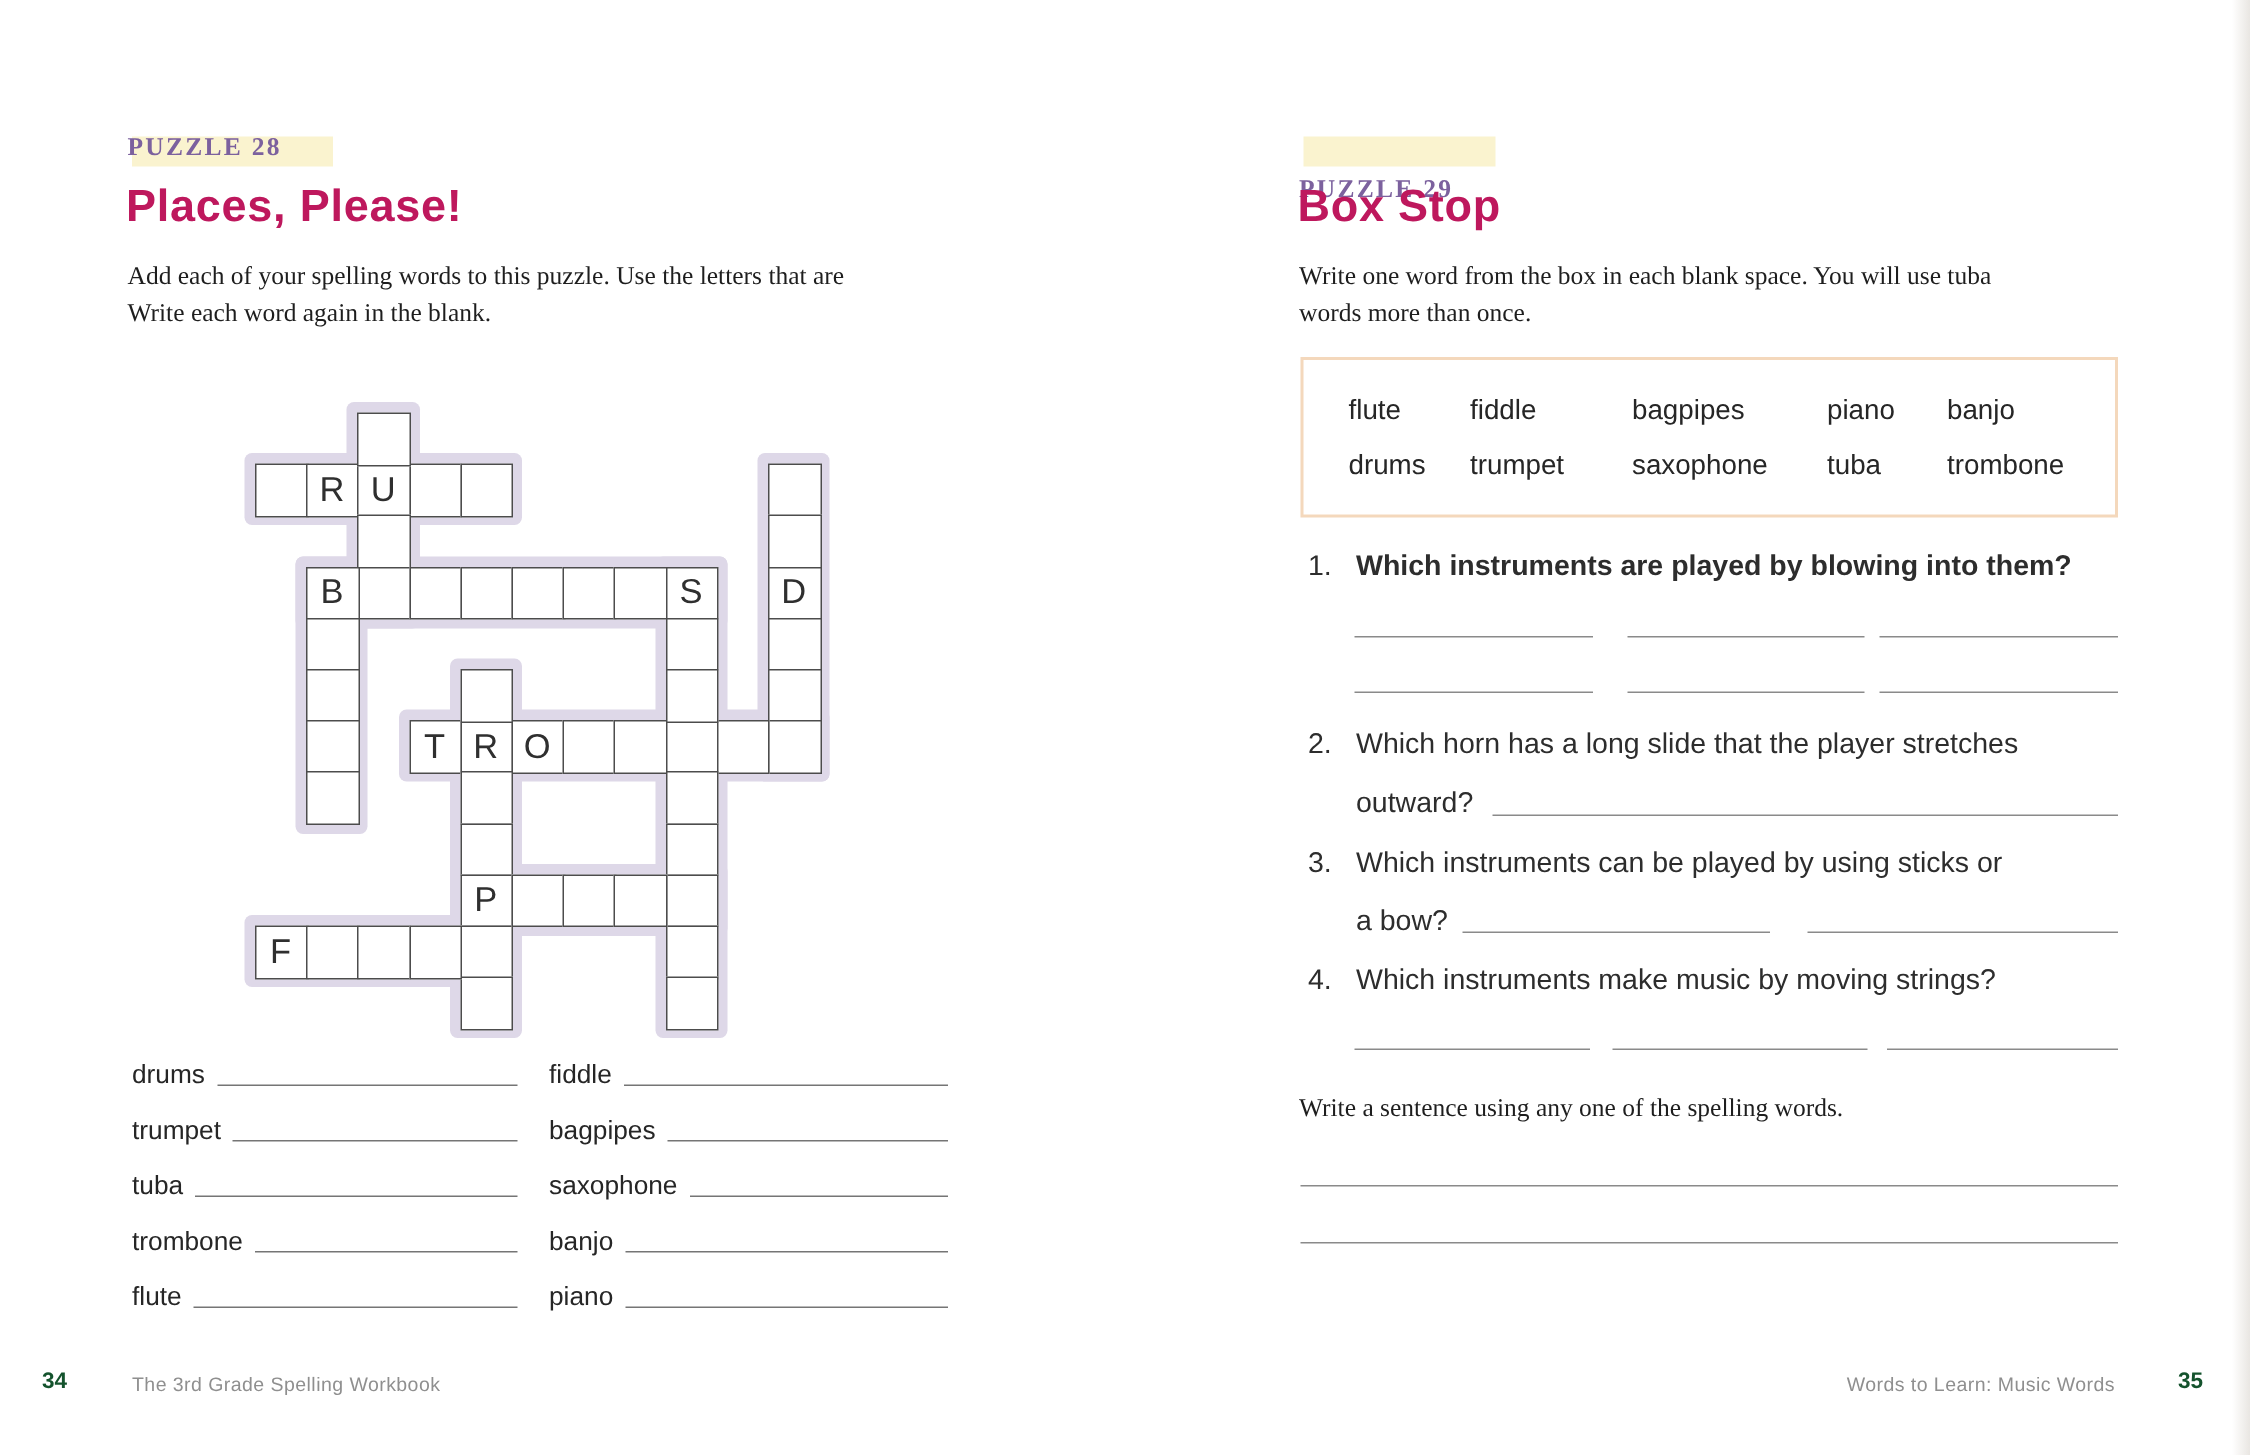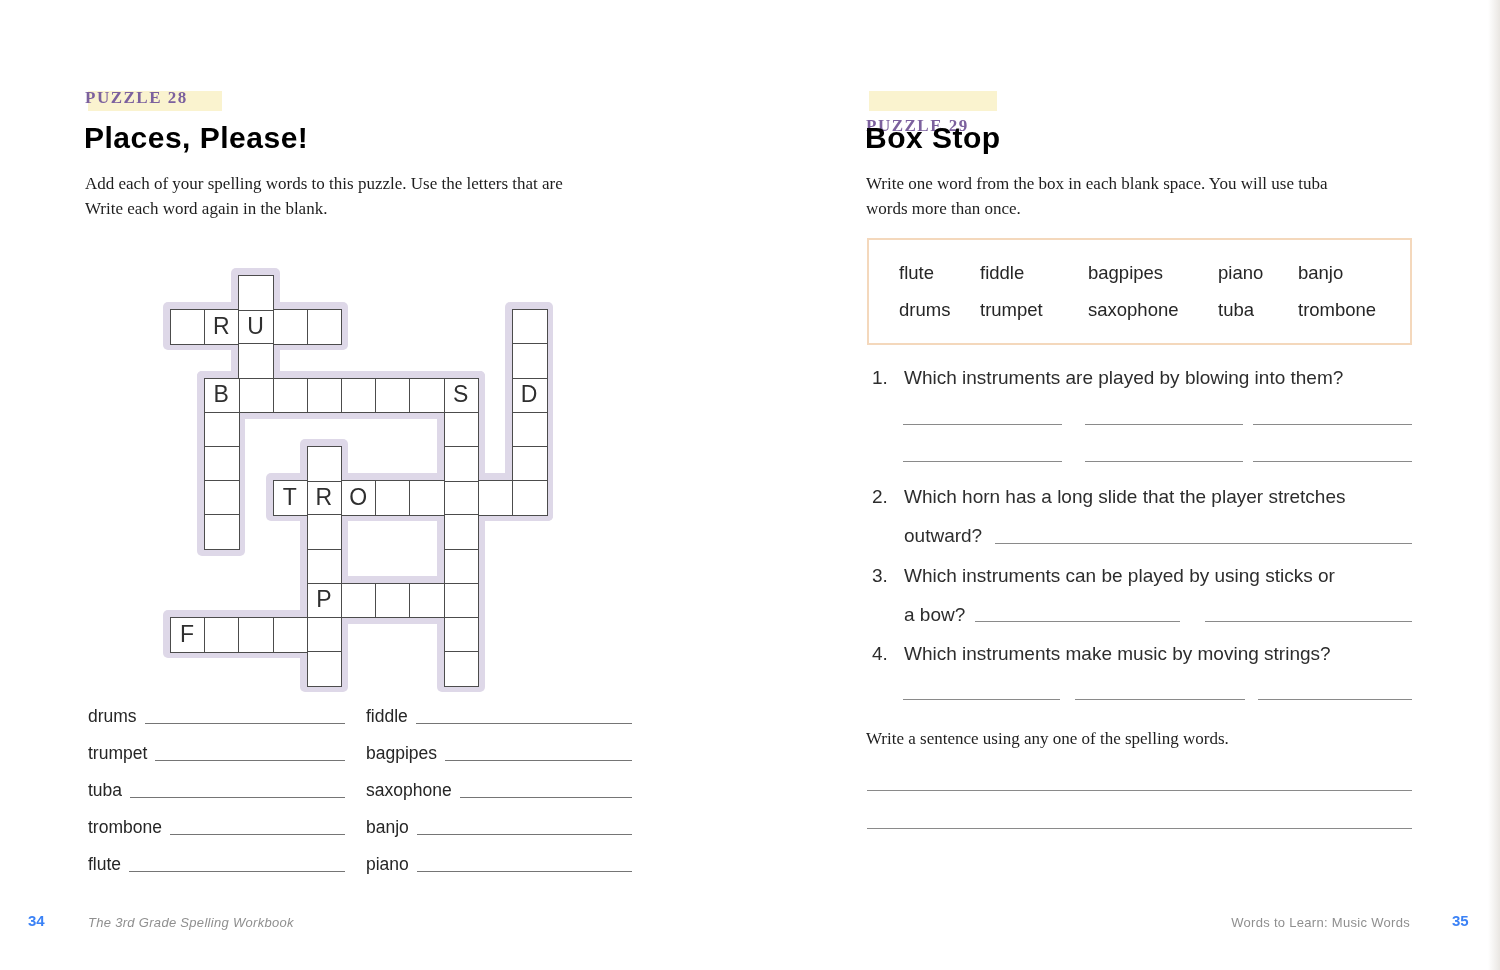--- a/index.html
+++ b/index.html
@@ -13,21 +13,21 @@
   .serif{font-family:"Liberation Serif", serif;}
 
   .puzzle-label{
     font-family:"Liberation Serif", serif;
     font-weight:bold;font-size:17px;letter-spacing:1.5px;
     color:#7c619e;z-index:2;
   }
   .hl{background:#faf3cf;z-index:1;height:20px;}
   .page-title{
     font-weight:bold;font-size:30px;letter-spacing:0.5px;
-    color:#000000;z-index:2;
+    color:#be185d;z-index:2;
   }
   .instructions{font-size:17px;line-height:24.5px;color:#1e1e1e;}
   .instructions span{display:block;}
 
   
   .cw-glow{position:absolute;background:#ded8e8;border-radius:5px;}
   .cw-cell{
     position:absolute;background:#ffffff;border:1.4px solid #4c4c4c;
     box-sizing:border-box;
   }
@@ -44,21 +44,21 @@
   
   .wordbox{border:2.5px solid #f4d8bc;background:#fff;box-sizing:border-box;}
   .wb-word{position:absolute;font-size:18.5px;color:#262626;}
 
   
   .q-num,.q-text{font-size:19px;color:#2d2d2d;line-height:23px;}
   .blank{border-bottom:1.4px solid #8a8a8a;height:0;}
 
   .sentence-prompt{font-size:17px;color:#1e1e1e;}
 
-  .footer-page{font-weight:bold;font-size:15px;color:#3b82f6;}
+  .footer-page{font-weight:bold;font-size:15px;color:#14532d;}
   .footer-text{font-size:13px;color:#8f8f8f;letter-spacing:0.3px;}
 
   .edge-shade{background:linear-gradient(to right,#ffffff,#e9e6e2);}
 </style>
 </head>
 <body>
 
 <div class="abs hl" style="left:88px;top:91px;width:134px;"></div>
 <div class="abs puzzle-label" style="left:85px;top:88px;">PUZZLE 28</div>
 
@@ -183,21 +183,21 @@
       <span class="wl-word">banjo</span>
       <span class="wl-line"></span>
     </div>
     <div class="wl-row">
       <span class="wl-word">piano</span>
       <span class="wl-line"></span>
     </div>
   </div>
 
 <div class="abs footer-page" style="left:28px;top:912px;">34</div>
-<div class="abs footer-text" style="left:88px;top:915px;font-style:italic;">The 3rd Grade Spelling Workbook</div>
+<div class="abs footer-text" style="left:88px;top:915px;">The 3rd Grade Spelling Workbook</div>
 
 <div class="abs hl" style="left:869px;top:91px;width:128px;"></div>
 <div class="abs puzzle-label" style="left:866px;top:88px;margin-top:28px;">PUZZLE 29</div>
 
 <div class="abs page-title sans" style="left:865px;top:121px;">Box Stop</div>
 
 <div class="abs instructions serif" style="left:866px;top:172px;width:560px;">
   <span>Write one word from the box in each blank space. You will use tuba</span>
   <span>words more than once.</span>
 </div>
@@ -209,21 +209,21 @@
     <span class="wb-word" style="left: 349px; top: 22px;">piano</span>
     <span class="wb-word" style="left: 429px; top: 22px;">banjo</span>
     <span class="wb-word" style="left: 30px; top: 59px;">drums</span>
     <span class="wb-word" style="left: 111px; top: 59px;">trumpet</span>
     <span class="wb-word" style="left: 219px; top: 59px;">saxophone</span>
     <span class="wb-word" style="left: 349px; top: 59px;">tuba</span>
     <span class="wb-word" style="left: 429px; top: 59px;">trombone</span>
   </div>
 
 <div class="abs q-num" style="left:872px;top:366px;">1.</div>
-<div class="abs q-text" style="left:904px;top:366px;">Which instruments are played by blowing into them?</div>
+<div class="abs q-text" style="left:904px;top:366px;font-weight:bold;">Which instruments are played by blowing into them?</div>
 <div class="abs blank" style="left:903px;top:424px;width:159px;"></div>
 <div class="abs blank" style="left:1085px;top:424px;width:158px;"></div>
 <div class="abs blank" style="left:1253px;top:424px;width:159px;"></div>
 <div class="abs blank" style="left:903px;top:461px;width:159px;"></div>
 <div class="abs blank" style="left:1085px;top:461px;width:158px;"></div>
 <div class="abs blank" style="left:1253px;top:461px;width:159px;"></div>
 
 <div class="abs q-num" style="left:872px;top:485px;">2.</div>
 <div class="abs q-text" style="left:904px;top:485px;">Which horn has a long slide that the player stretches</div>
 <div class="abs q-text" style="left:904px;top:524px;">outward?</div>

